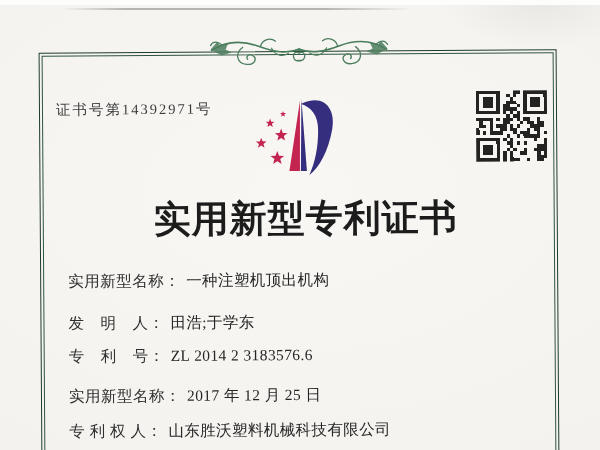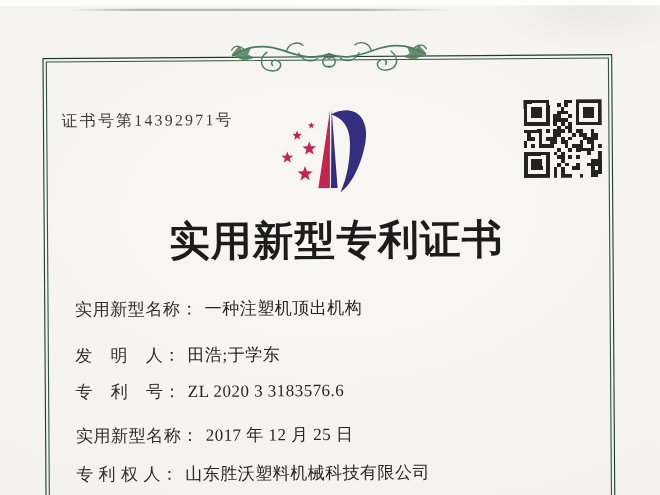--- a/index.html
+++ b/index.html
@@ -229,21 +229,21 @@
     <div class="title">实用新型专利证书</div>
 
     <div class="fields">
       <div class="row r0">
         <span class="lbl">实用新型名称：</span><span class="val">一种注塑机顶出机构</span>
       </div>
       <div class="row r1">
         <span class="lbl">发　明　人：</span><span class="val">田浩;于学东</span>
       </div>
       <div class="row r2">
-        <span class="lbl">专　利　号：</span><span class="val">ZL 2020 3 3183576.6</span>
+        <span class="lbl">专　利　号：</span><span class="val">ZL 2014 2 3183576.6</span>
       </div>
       <div class="row r3">
         <span class="lbl">实用新型名称：</span><span class="val">2017 年 12 月 25 日</span>
       </div>
       <div class="row r4">
         <span class="lbl">专 利 权 人：</span><span class="val">山东胜沃塑料机械科技有限公司</span>
       </div>
     </div>
 
   </div>

